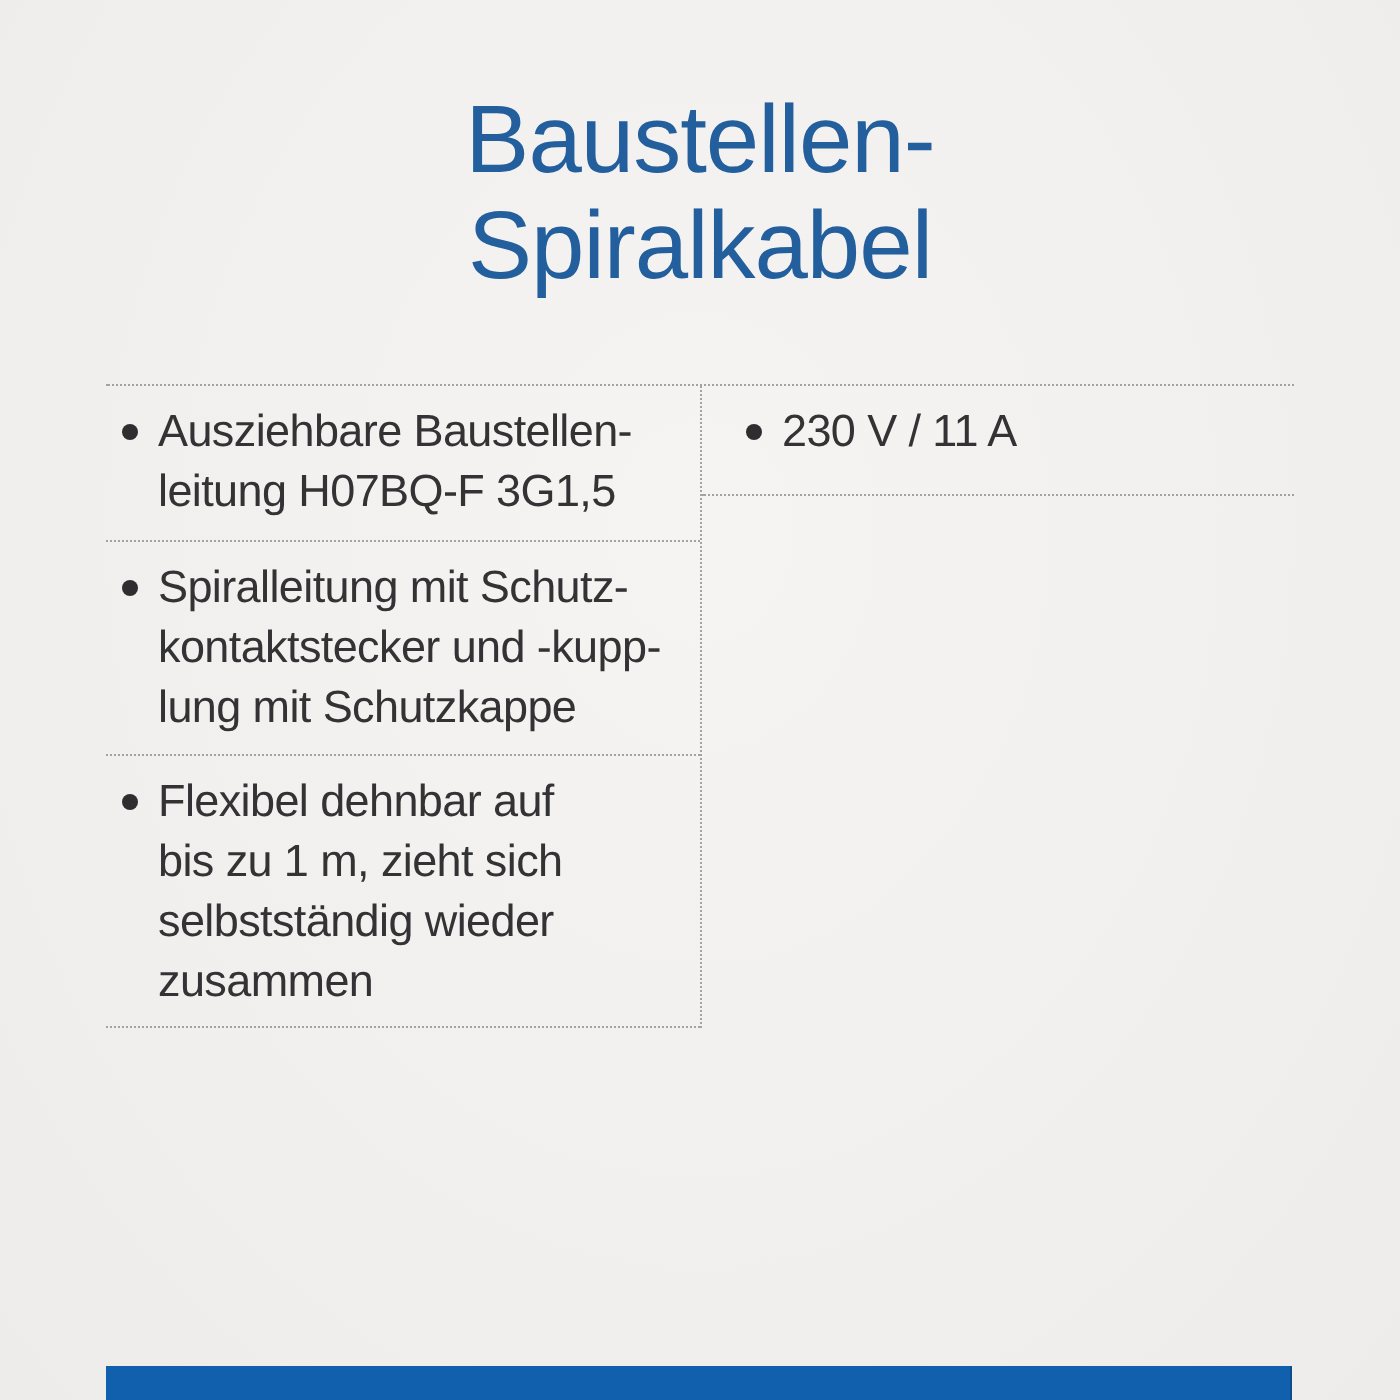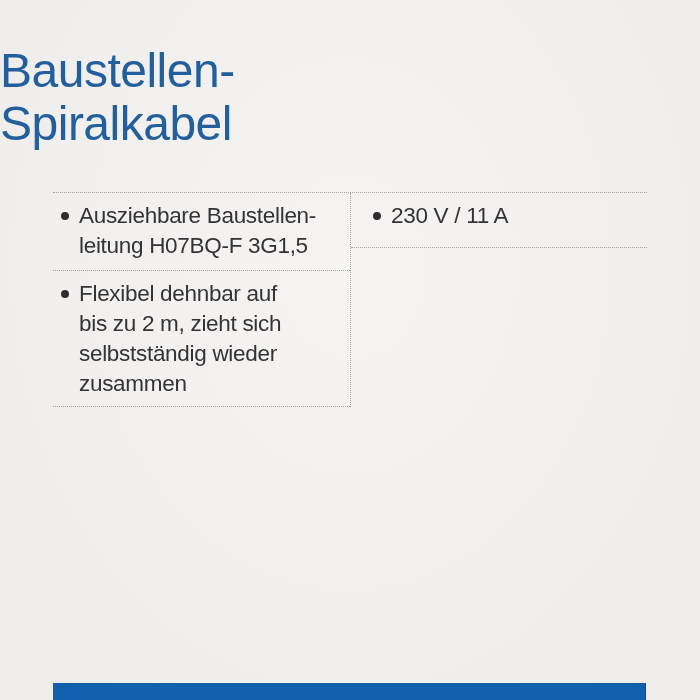--- a/index.html
+++ b/index.html
@@ -15,21 +15,21 @@
       radial-gradient(ellipse at 50% 38%, #f5f4f2 0%, #f1f0ee 55%, #edecea 100%);
     font-family: "Liberation Sans", sans-serif;
   }
 
   .title {
     position: absolute;
     top: 44px;
     left: 0;
     width: 700px;
     margin: 0;
-    text-align: left;
+    text-align: center;
     font-size: 48px;
     line-height: 53px;
     font-weight: 400;
     letter-spacing: -0.5px;
     color: #235e9d;
     white-space: pre-line;
   }
 
   .panel {
     position: absolute;
@@ -97,24 +97,30 @@
 <h1 class="title">Baustellen-
 Spiralkabel</h1>
 
 <div class="panel">
   <div class="col col-left">
     <div class="cell h78">
       <span class="bullet"></span>
       <div class="text">Ausziehbare Baustellen-
 leitung H07BQ-F 3G1,5</div>
     </div>
+    <div class="cell h107">
+      <span class="bullet"></span>
+      <div class="text">Spiralleitung mit Schutz-
+kontaktstecker und -kupp-
+lung mit Schutzkappe</div>
+    </div>
     <div class="cell h136">
       <span class="bullet"></span>
       <div class="text">Flexibel dehnbar auf
-bis zu 2 m, zieht sich
+bis zu 1 m, zieht sich
 selbstständig wieder
 zusammen</div>
     </div>
   </div>
   <div class="col col-right">
     <div class="cell h55">
       <span class="bullet"></span>
       <div class="text">230 V / 11 A</div>
     </div>
   </div>

